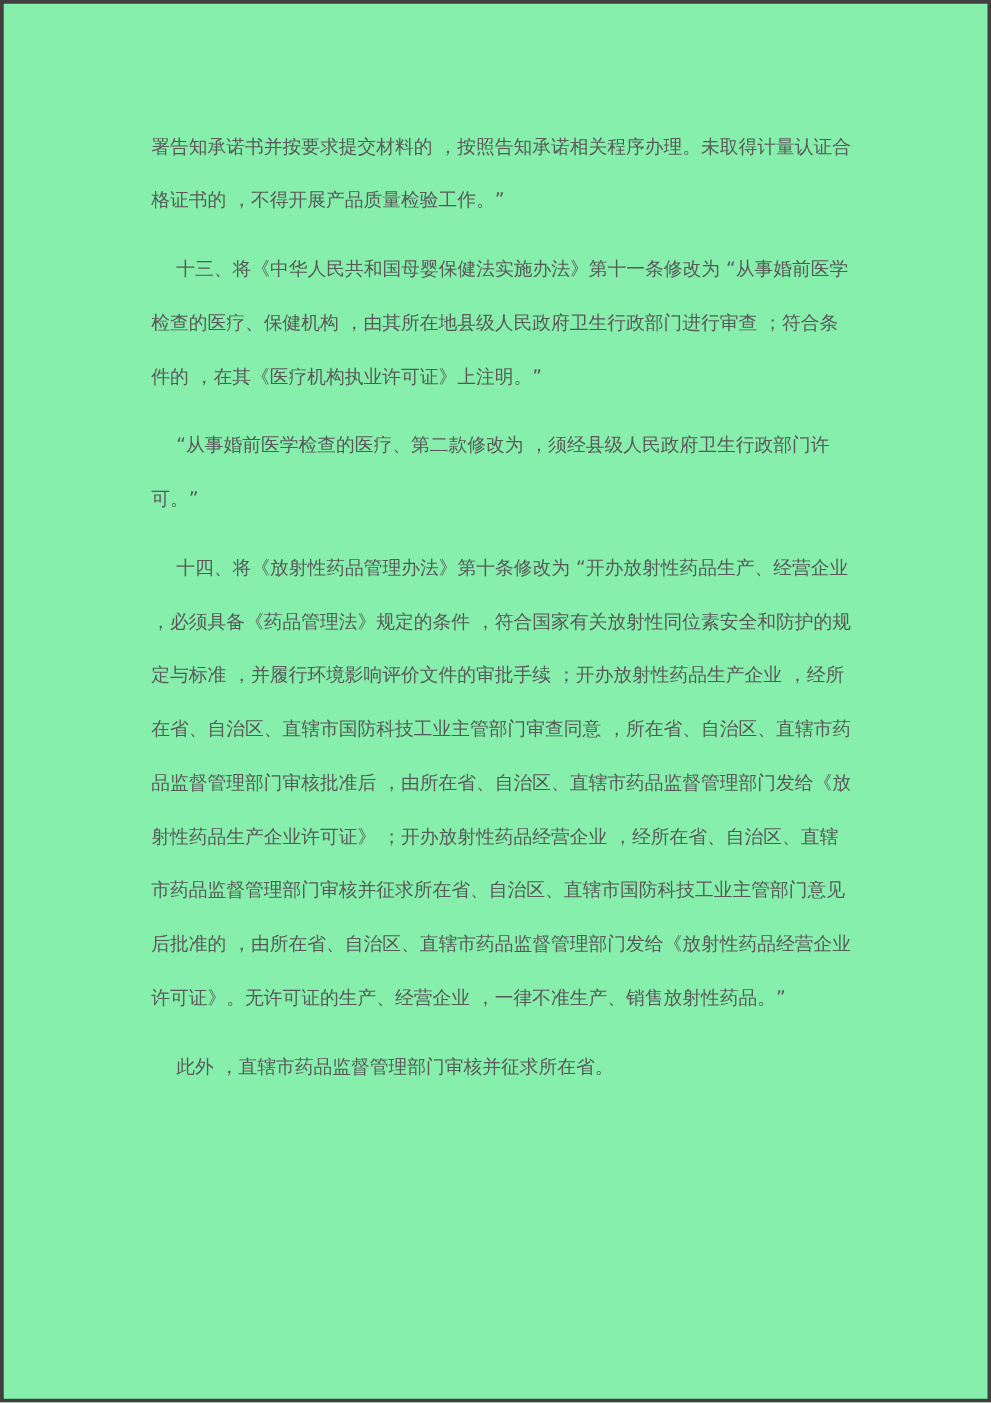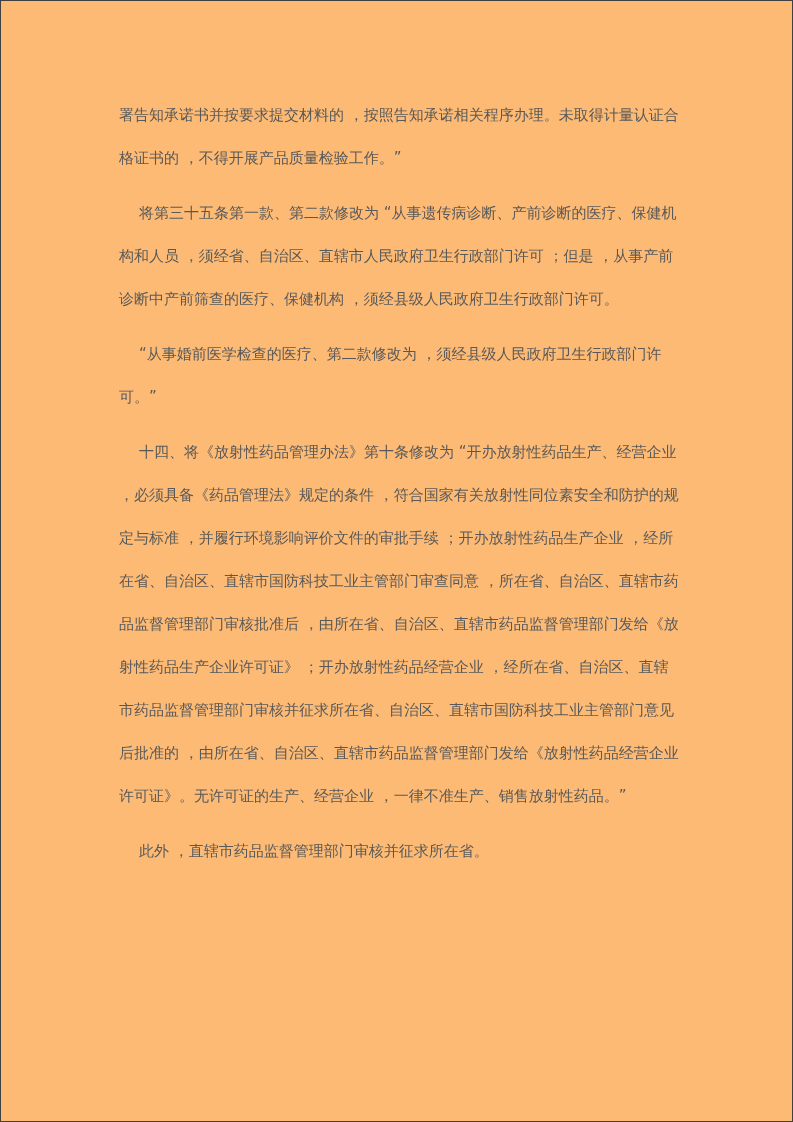--- a/index.html
+++ b/index.html
@@ -10,22 +10,22 @@
   body {
     width: 793px;
     height: 1122px;
     font-family: "DejaVu Sans", "Liberation Sans", sans-serif;
   }
   .page {
     box-sizing: border-box;
     position: relative;
     width: 793px;
     height: 1122px;
-    background: #fdba74;
-    border: 1px solid #404040;
+    background: #86efac;
+    border: 3px solid #404040;
     overflow: hidden;
   }
   .doc {
     position: absolute;
     left: 118px;
     top: 93px;
     width: 560px;
     color: #595959;
     font-size: 15px;
     line-height: 43px;
@@ -39,18 +39,18 @@
   .para.no-indent {
     text-indent: 0;
   }
 </style>
 </head>
 <body>
 
 <div class="page">
   <div class="doc">
     <p class="para no-indent">署告知承诺书并按要求提交材料的 ，按照告知承诺相关程序办理。未取得计量认证合格证书的 ，不得开展产品质量检验工作。”</p>
-    <p class="para">将第三十五条第一款、第二款修改为 “从事遗传病诊断、产前诊断的医疗、保健机构和人员 ，须经省、自治区、直辖市人民政府卫生行政部门许可 ；但是 ，从事产前诊断中产前筛查的医疗、保健机构 ，须经县级人民政府卫生行政部门许可。</p>
+    <p class="para">十三、将《中华人民共和国母婴保健法实施办法》第十一条修改为 “从事婚前医学检查的医疗、保健机构 ，由其所在地县级人民政府卫生行政部门进行审查 ；符合条件的 ，在其《医疗机构执业许可证》上注明。”</p>
     <p class="para">“从事婚前医学检查的医疗、第二款修改为 ，须经县级人民政府卫生行政部门许可。”</p>
     <p class="para">十四、将《放射性药品管理办法》第十条修改为 “开办放射性药品生产、经营企业 ，必须具备《药品管理法》规定的条件 ，符合国家有关放射性同位素安全和防护的规定与标准 ，并履行环境影响评价文件的审批手续 ；开办放射性药品生产企业 ，经所在省、自治区、直辖市国防科技工业主管部门审查同意 ，所在省、自治区、直辖市药品监督管理部门审核批准后 ，由所在省、自治区、直辖市药品监督管理部门发给《放射性药品生产企业许可证》 ；开办放射性药品经营企业 ，经所在省、自治区、直辖市药品监督管理部门审核并征求所在省、自治区、直辖市国防科技工业主管部门意见后批准的 ，由所在省、自治区、直辖市药品监督管理部门发给《放射性药品经营企业许可证》。无许可证的生产、经营企业 ，一律不准生产、销售放射性药品。”</p>
     <p class="para">此外 ，直辖市药品监督管理部门审核并征求所在省。</p>
   </div>
 </div>
 
 </body></html>

